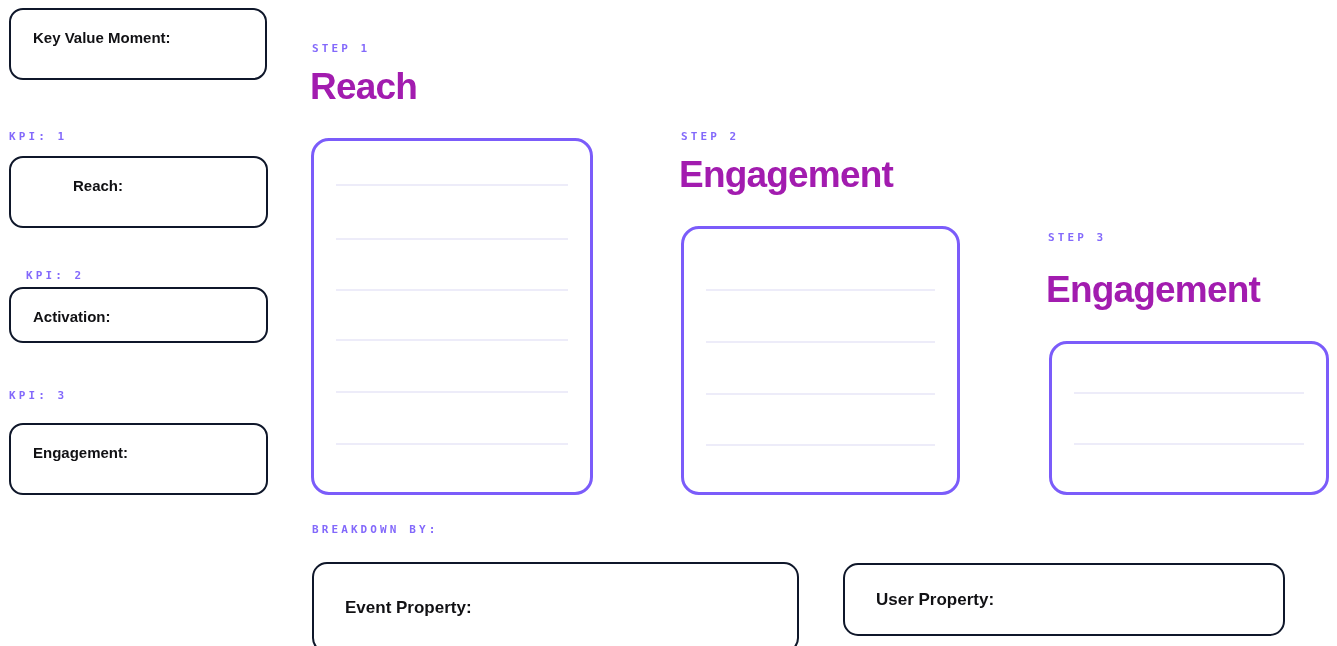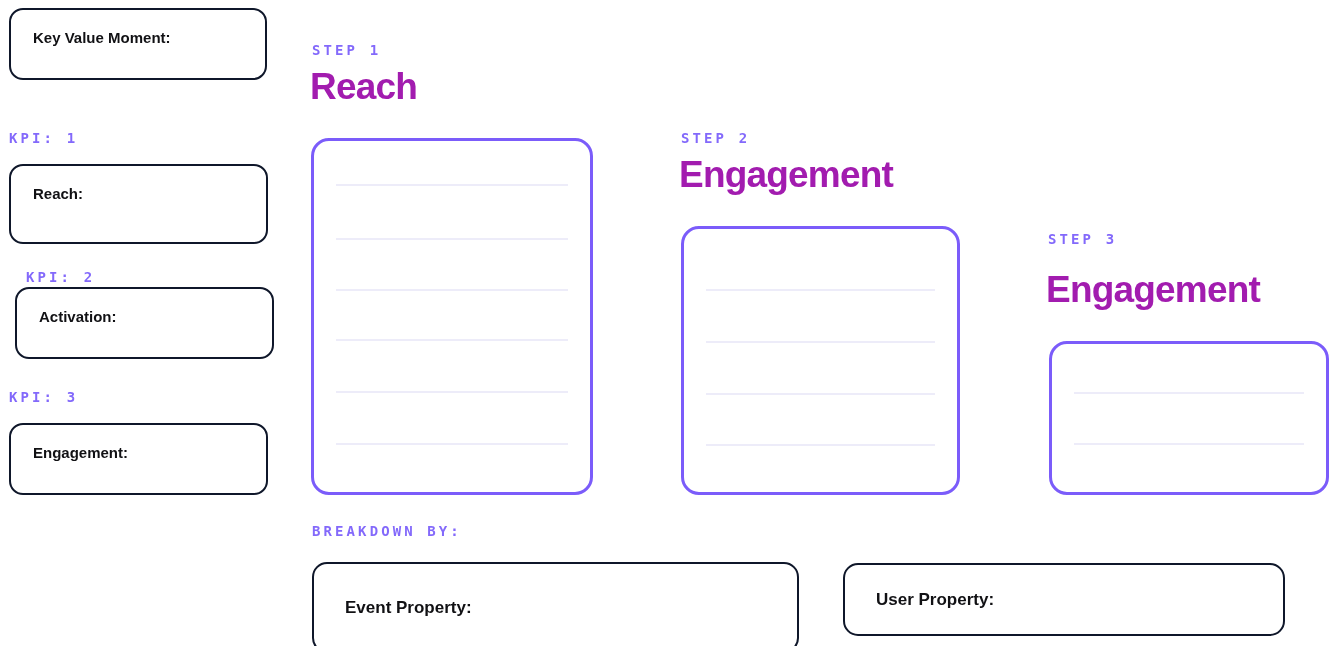--- a/index.html
+++ b/index.html
@@ -20,21 +20,21 @@
     position: absolute;
     inset: 0;
   }
 
   
   .node { position: absolute; box-sizing: border-box; }
 
   
   .mono-label {
     font-family: "DejaVu Sans Mono", "Liberation Mono", monospace;
-    font-size: 14px;
+    font-size: 11px;
     font-weight: 700;
     letter-spacing: 3.1px;
     color: #8369fb;
     white-space: nowrap;
     line-height: 1;
   }
 
   
   .step-title {
     font-family: "Liberation Sans", sans-serif;
@@ -95,26 +95,26 @@
 </head>
 <body>
 
 <div class="canvas">
 
   <div class="node soft-card sidebar-card" style="left:9px; top:8px; width:258px; height:72px;">
     <span class="card-text">Key Value Moment:</span>
   </div>
 
   <div class="node mono-label" style="left:9px; top:131px;">KPI: 1</div>
-  <div class="node soft-card sidebar-card" style="left:9px; top:164px; width:259px; height:80px;">
+  <div class="node soft-card sidebar-card" style="left:9px; top:156px; width:259px; height:72px;padding-left:40px;">
     <span class="card-text">Reach:</span>
   </div>
 
   <div class="node mono-label" style="left:26px; top:254px;margin-top:16px;">KPI: 2</div>
-  <div class="node soft-card sidebar-card" style="left:15px; top:287px; width:259px; height:72px;text-align:center;">
+  <div class="node soft-card sidebar-card" style="left:9px; top:287px; width:259px; height:56px;text-align:center;">
     <span class="card-text">Activation:</span>
   </div>
 
   <div class="node mono-label" style="left:9px; top:390px;">KPI: 3</div>
   <div class="node soft-card sidebar-card" style="left:9px; top:423px; width:259px; height:72px;">
     <span class="card-text">Engagement:</span>
   </div>
 
   <div class="node mono-label" style="left:312px; top:43px;">STEP 1</div>
   <div class="node step-title" style="left:310px; top:68px;">Reach</div>

